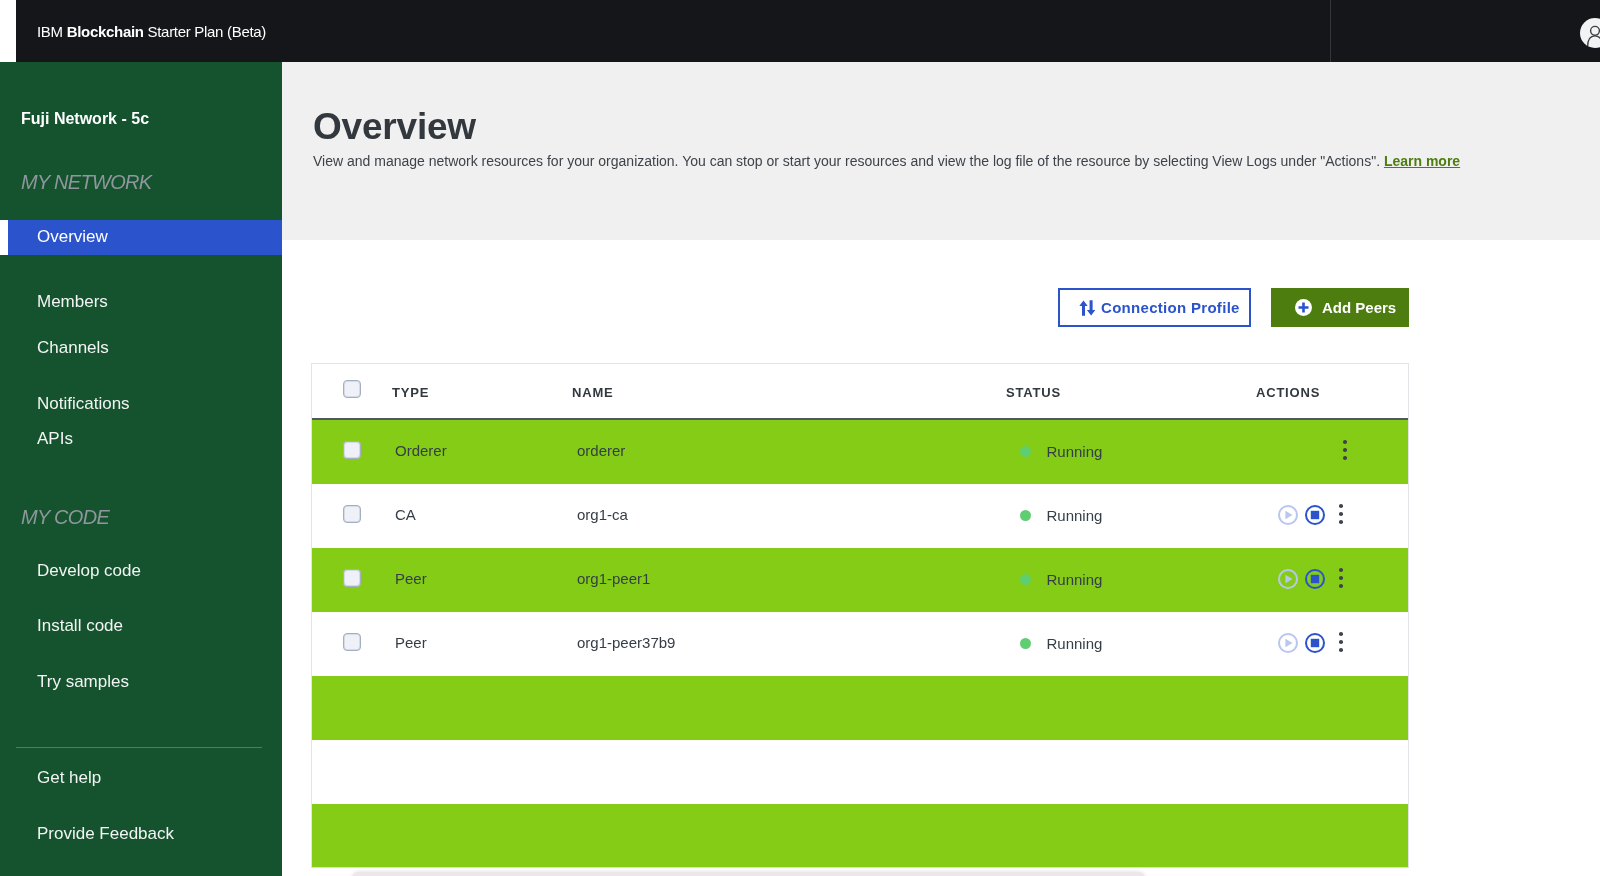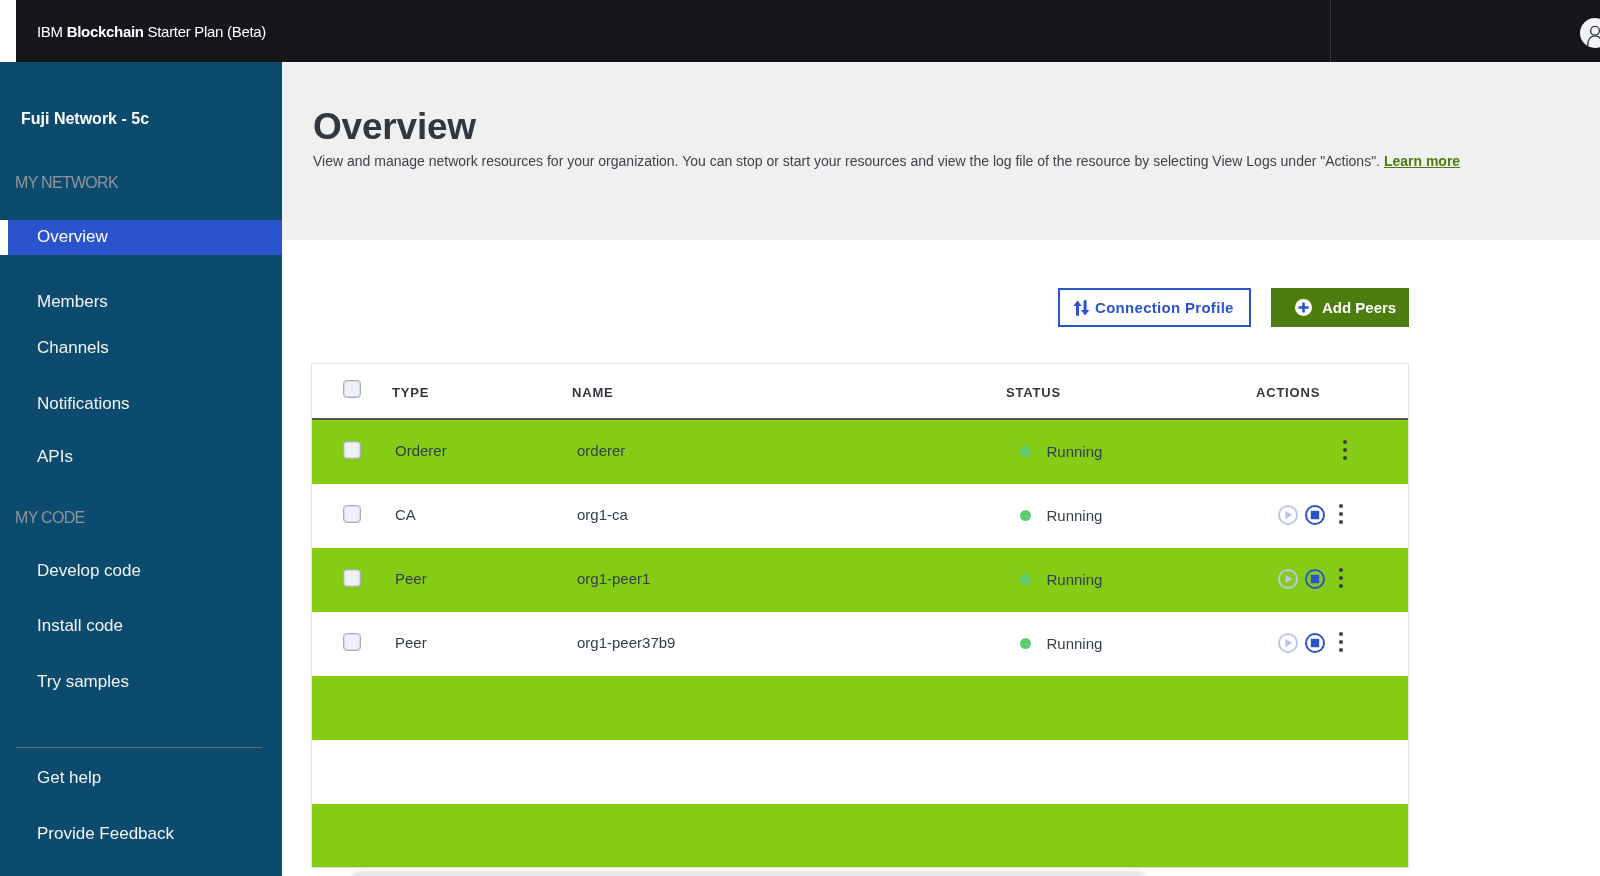--- a/index.html
+++ b/index.html
@@ -10,37 +10,37 @@
   .app-header { position:absolute; left:0; top:0; width:1600px; height:62px; background:#141619; z-index:30;margin-left:16px; }
   .brand { position:absolute; left:21px; top:0; height:62px; display:flex; align-items:center; color:#ffffff; font-size:15px; letter-spacing:-0.3px; white-space:pre; }
   .brand b { font-weight:700; }
   .header-divider { position:absolute; left:1314px; top:0; width:1px; height:62px; background:#33363b; }
   .user-block { position:absolute; right:46px; top:0; height:62px; display:flex; flex-direction:column; align-items:flex-end; justify-content:center; color:#fff; }
   .user-name { font-size:16px; font-weight:700; line-height:19px; }
   .user-role { font-size:11.5px; font-weight:700; line-height:15px; margin-top:2px; }
   .avatar { position:absolute; right:6px; top:18px; width:30px; height:30px; }
 
   
-  .sidebar { position:absolute; left:0; top:62px; width:282px; height:814px; background:#0c4a6e; z-index:20; }
+  .sidebar { position:absolute; left:0; top:62px; width:282px; height:814px; background:#14532d; z-index:20; }
   .network-title { position:absolute; left:21px; top:41px; height:32px; display:flex; align-items:center; color:#ffffff; font-size:16px; font-weight:700; }
-  .section-label { position:absolute; left:15px; color:#8f969d; font-size:16px; letter-spacing:-0.7px; height:20px; display:flex; align-items:center; }
+  .section-label { position:absolute; left:21px; color:#8f969d; font-size:20px; letter-spacing:-0.7px; height:20px; display:flex; align-items:center;font-style:italic; }
   .nav-item { position:absolute; left:0; width:282px; height:35px; display:flex; align-items:center; padding-left:37px; color:#f3f4f5; font-size:17px; cursor:pointer; }
   .nav-item.selected { background:#2b53cc; border-left:8px solid #ffffff; padding-left:29px; color:#ffffff; }
   .sidebar-divider { position:absolute; left:16px; top:685px; width:246px; height:1px; background:#686d72; }
 
   
   .main { position:absolute; left:282px; top:62px; width:1318px; height:814px; background:#ffffff; }
   .hero { position:absolute; left:0; top:0; width:1318px; height:178px; background:#f0f0f0; }
   .page-title { position:absolute; left:31px; top:43px; font-size:37px; font-weight:700; color:#32383e; line-height:44px; letter-spacing:-0.2px; }
   .page-desc { position:absolute; left:31px; top:89px; font-size:14px; color:#3d4349; line-height:21px; white-space:pre; }
   .page-desc a { color:#4d7c0f; font-weight:700; text-decoration:underline; cursor:pointer; }
 
   
   .btn { position:absolute; top:226px; height:39px; display:flex; align-items:center; font-size:15px; font-weight:700; cursor:pointer; }
-  .btn-secondary { left:776px; width:193px; background:#ffffff; border:2px solid #2b53cc; color:#2b53cc; padding-left:13px; font-size:15px; letter-spacing:0.3px; }
+  .btn-secondary { left:776px; width:193px; background:#ffffff; border:2px solid #2b53cc; color:#2b53cc; padding-left:19px; font-size:15px; letter-spacing:0.3px; }
   .btn-primary { left:989px; width:138px; background:#4d7c0f; color:#ffffff; padding-left:24px; }
   .btn-secondary .ico { display:block; margin-right:5px; } .btn-primary .ico { display:block; margin-right:10px; }
 
   
   .table-wrap { position:absolute; left:29px; top:301px; width:1098px; background:#ffffff; border:1px solid #e2e4e7; border-bottom:1px solid #d9dcdf; }
   .thead { position:relative; height:56px; border-bottom:2px solid #54585c; display:grid; grid-template-columns:80px 180px 434px 250px 1fr; align-items:center; }
   .thead .th { font-size:13px; font-weight:700; color:#32383e; letter-spacing:.8px; position:relative; top:1px; }
   .row { display:grid; grid-template-columns:80px 180px 434px 250px 1fr; align-items:center; height:64px; font-size:15px; color:#353e46; }
   .row.odd { background:#84cc16; }
   .row.empty-row { } #table-body .row:last-child { height:63px; }
@@ -78,21 +78,21 @@
 </div>
 
 <div class="sidebar">
   <div class="network-title">Fuji Network - 5c</div>
   <div id="sidebar-items">
       <div class="section-label" style="top: 110.5px;">MY NETWORK</div>
       <div class="nav-item selected" style="top: 157.5px;">Overview</div>
       <div class="nav-item" style="top: 213px; margin-top: 9px;">Members</div>
       <div class="nav-item" style="top: 268.5px;">Channels</div>
       <div class="nav-item" style="top: 324px;">Notifications</div>
-      <div class="nav-item" style="top: 377px; text-align: center;">APIs</div>
+      <div class="nav-item" style="top: 359px; text-align: center;">APIs</div>
       <div class="section-label" style="top: 445.5px;">MY CODE</div>
       <div class="nav-item" style="top: 491px;">Develop code</div>
       <div class="nav-item" style="top: 546.5px;">Install code</div>
       <div class="nav-item" style="top: 602px;">Try samples</div>
       <div class="nav-item" style="top: 698px;">Get help</div>
       <div class="nav-item" style="top: 754.5px;">Provide Feedback</div>
     </div>
   <div class="sidebar-divider"></div>
 </div>
 

